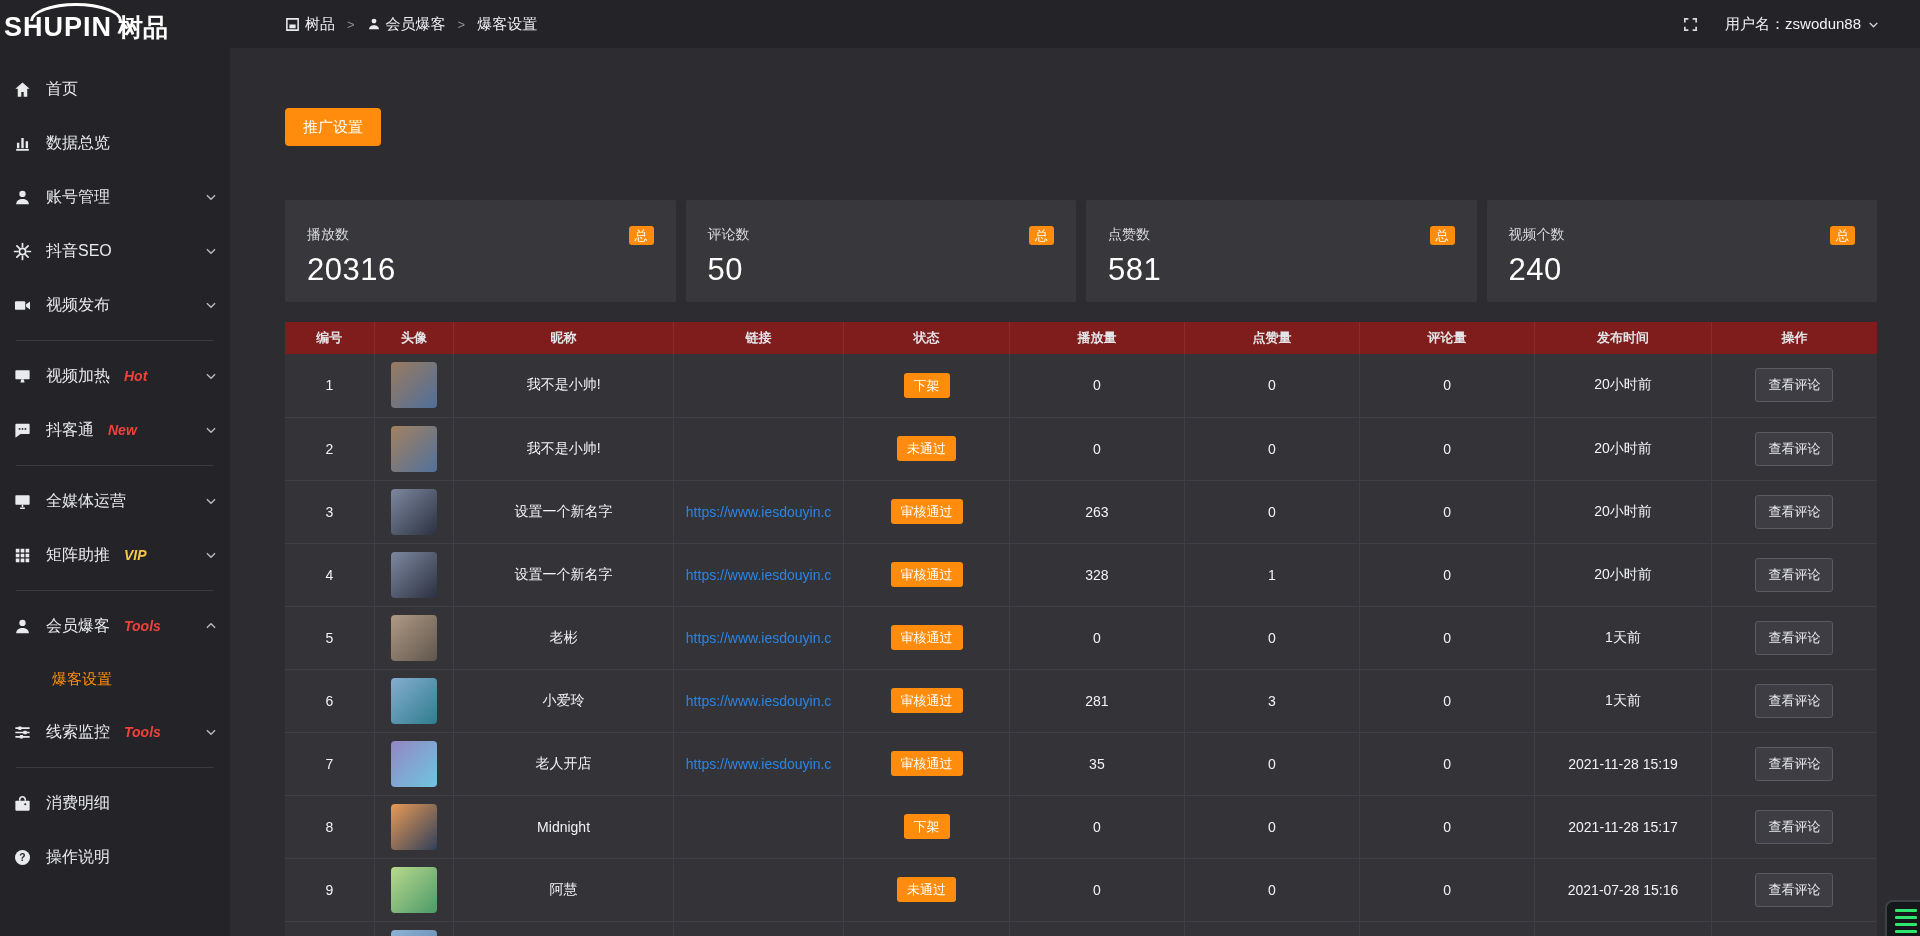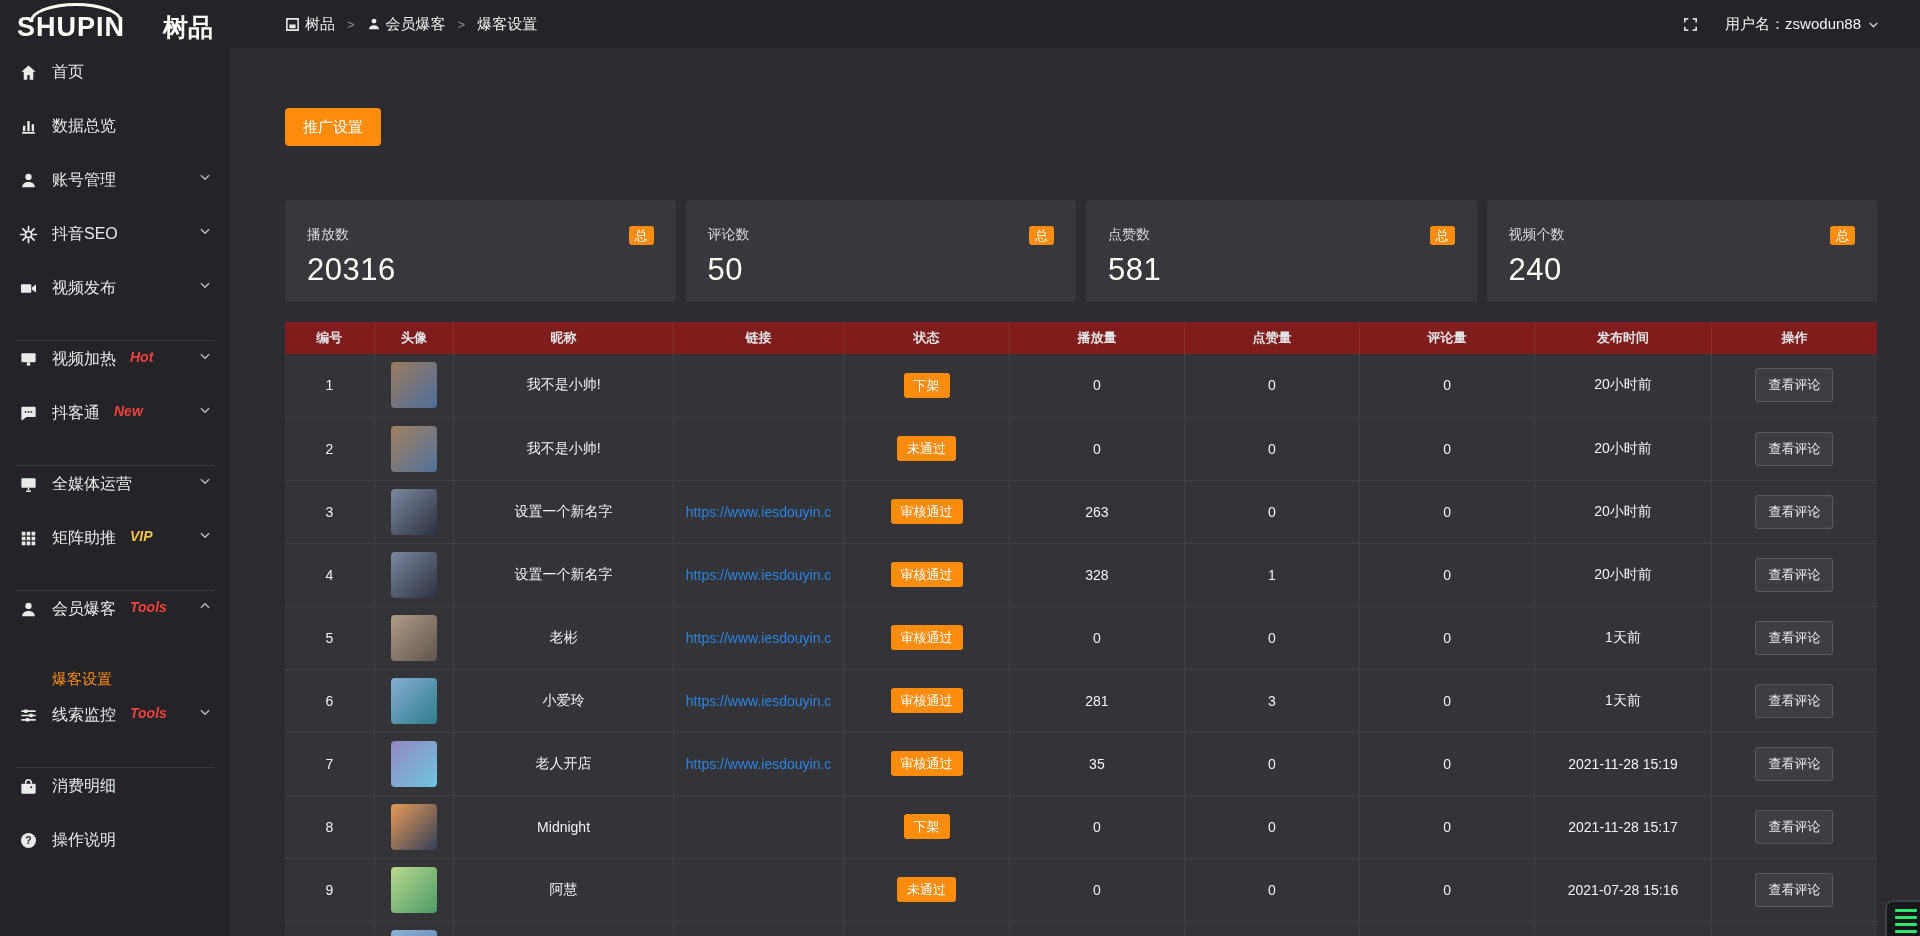--- a/index.html
+++ b/index.html
@@ -3,38 +3,38 @@
 <meta charset="utf-8">
 <style>
   * { margin:0; padding:0; box-sizing:border-box; }
   html,body { width:1920px; height:936px; overflow:hidden; background:#2d2d31;
     font-family:"Liberation Sans","DejaVu Sans",sans-serif; color:#eceff2; }
 
   
   .topbar { position:fixed; top:0; left:0; width:1920px; height:48px;
     background:#242428; display:flex; align-items:center; z-index:20; }
   .logo { width:230px; flex:0 0 230px; height:48px; display:flex; align-items:center;
-    padding-left:17px; position:relative; cursor:pointer;gap:32px; }
+    padding-left:4px; position:relative; cursor:pointer; }
   .logo-arc { position:absolute; left:30px; top:3px; width:92px; height:18px;
     border:3px solid #fff; border-bottom:none; border-radius:50% 50% 0 0/100% 100% 0 0; }
   .logo-en { font-size:27px; font-weight:bold; letter-spacing:1px; color:#fff; margin-top:6px; }
   .logo-cn { font-size:25px; font-weight:bold; color:#fff; margin:6px 0 0 6px; }
   .breadcrumb { margin-left:55px; display:flex; align-items:center; font-size:15px; color:#f0f0f2; }
   .crumb { display:flex; align-items:center; cursor:pointer; }
   .crumb .c-icon { display:inline-flex; margin-right:5px; }
   .crumb-sep { color:#8f9094; margin:0 12px; font-size:13px; }
   .topbar-right { margin-left:auto; display:flex; align-items:center; padding-right:40px; }
   .fs-btn { display:inline-flex; cursor:pointer; margin-right:26px; }
   .user-menu { display:flex; align-items:center; font-size:15px; color:#f2f2f4; cursor:pointer; }
   .user-menu .chev { margin-left:6px; display:inline-flex; }
 
   
   .sidebar { position:fixed; left:0; top:48px; bottom:0; width:230px; background:#242428;
     padding-top:14px; z-index:10; }
-  .nav-item { height:54px; display:flex; align-items:flex-start; padding:0 18px;
+  .nav-item { height:54px; display:flex; align-items:center; padding:0 12px;
     font-size:16px; color:#e8e9eb; cursor:pointer; }
   .nav-icon { width:20px; height:20px; display:inline-flex; align-items:center;
     justify-content:center; margin-right:14px; flex:0 0 20px; }
   .nav-badge { font-size:14px; font-style:italic; font-weight:bold; margin-left:14px; }
   .nav-chev { margin-left:auto; display:inline-flex; color:#b9babd; }
   .nav-divider { height:1px; background:#3a3a3f; margin:8px 16px; }
   .submenu-item { height:52px; display:flex; align-items:center; padding-left:52px;
     font-size:15px; color:#e4e5e8; cursor:pointer; }
   .submenu-item.active { color:#ff8c0d; }
 

